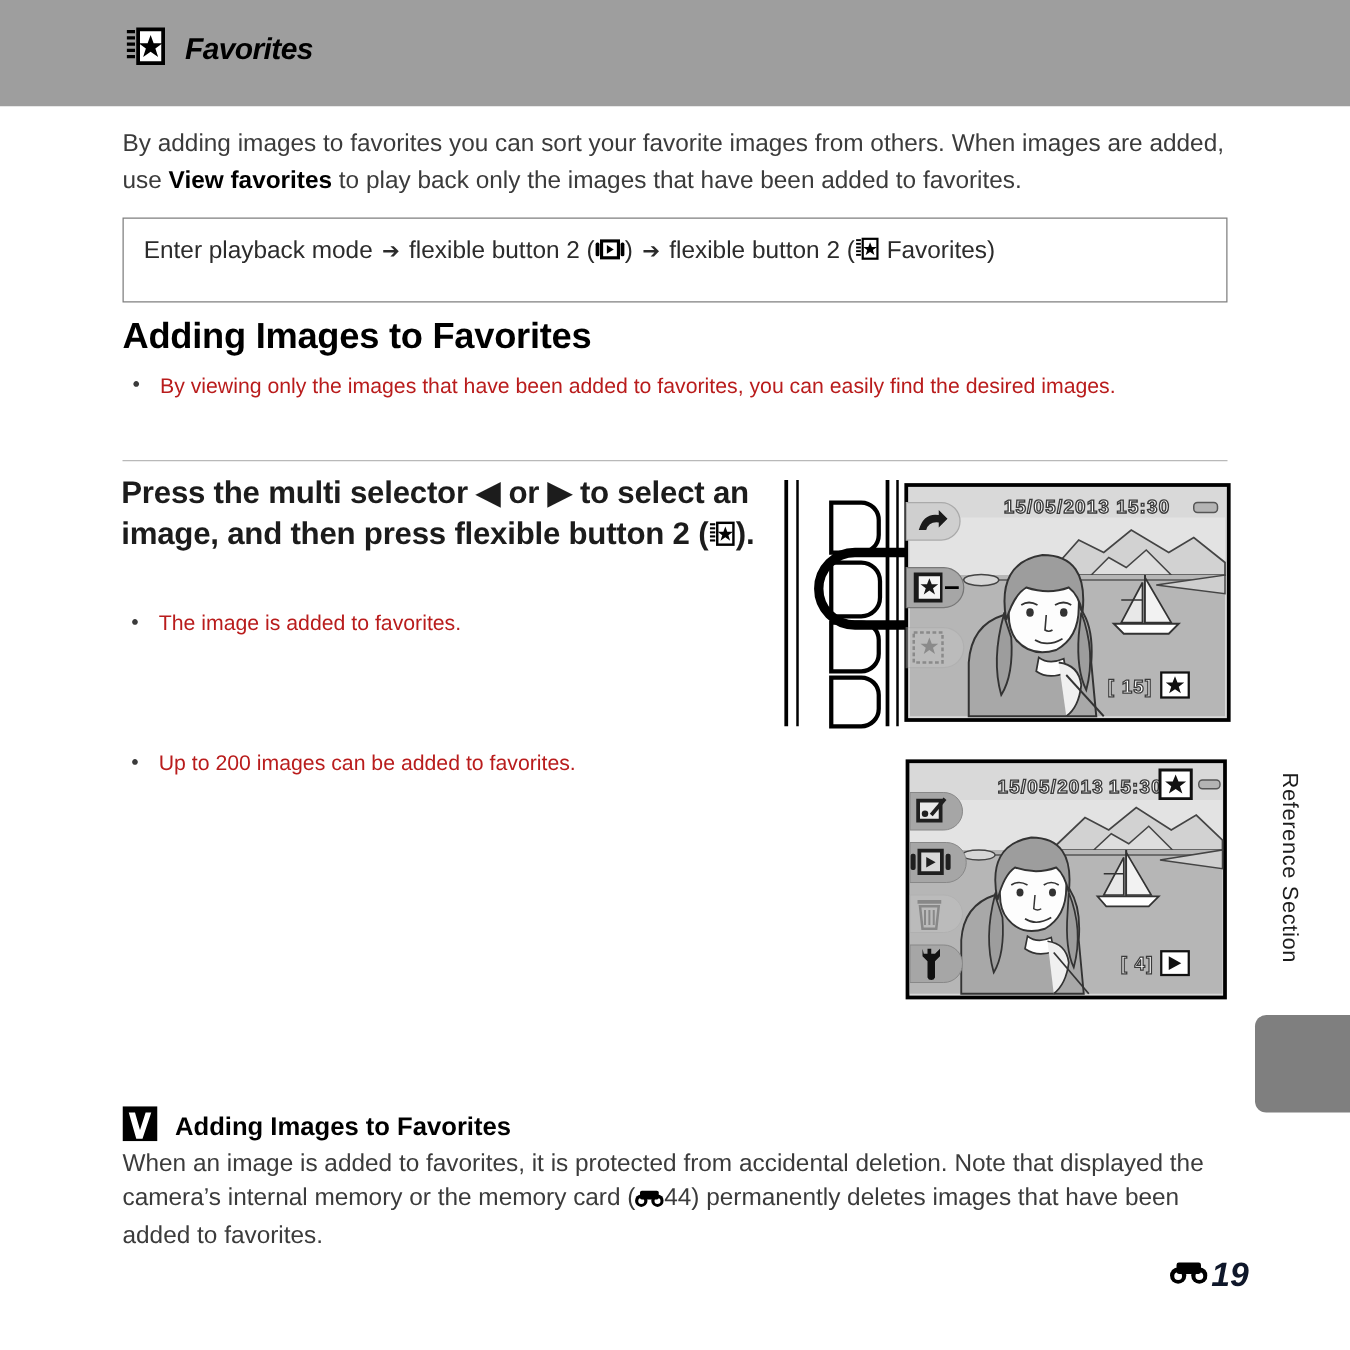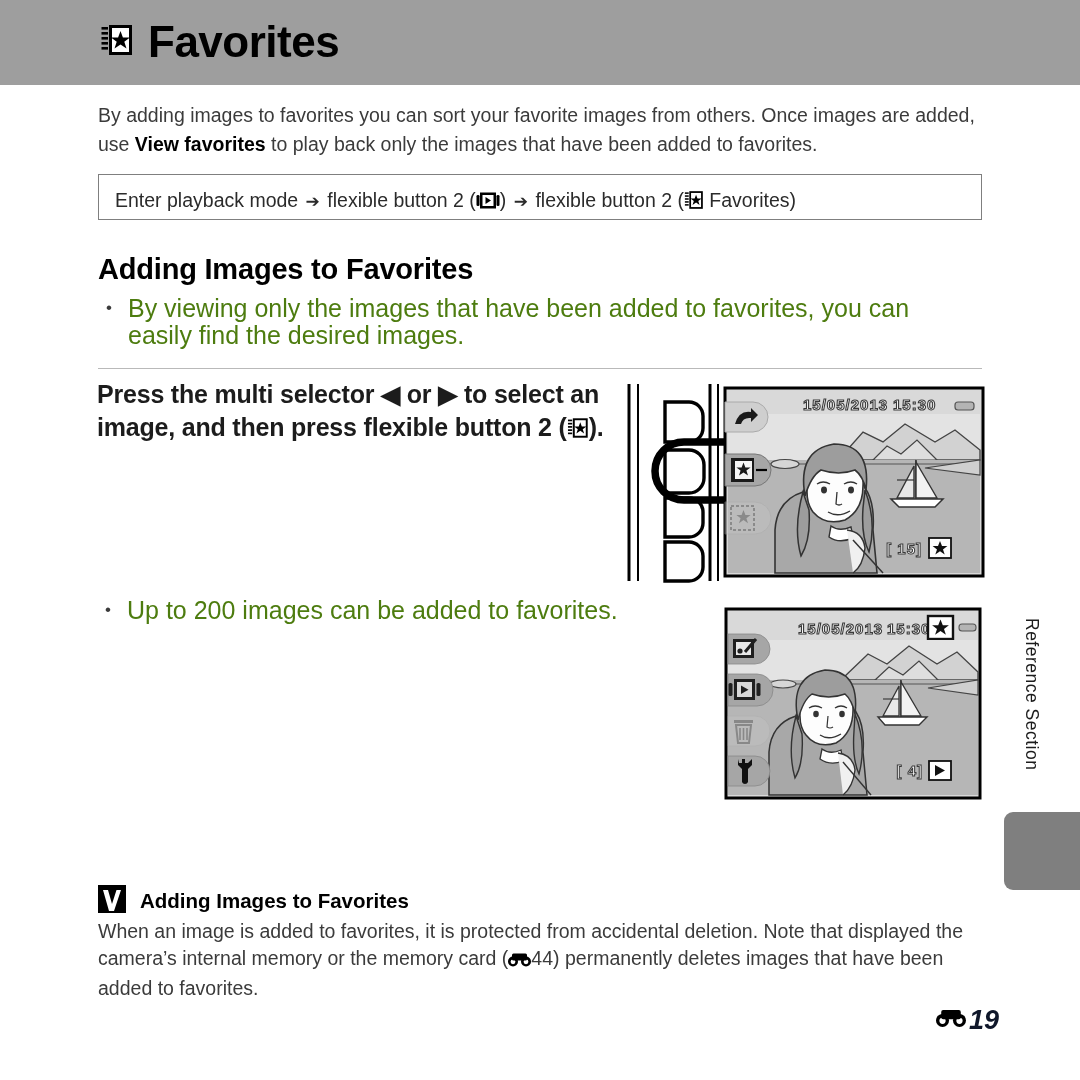--- a/index.html
+++ b/index.html
@@ -26,25 +26,26 @@
   }
   .header-inner {
     position: absolute;
     left: 100px;
     top: 20px;
     display: flex;
     align-items: center;
     gap: 14px;
   }
   .header-title {
-    font-size: 44px;
+    font-size: 24px;
     font-weight: bold;
     letter-spacing: -0.5px;
     color: #000;
     line-height: 1;
+    font-style: italic;
   }
 
   
   .fav-icon { display: inline-block; vertical-align: middle; }
 
   
   .content {
     position: absolute;
     left: 0; top: 85px;
     width: 1080px;
@@ -61,21 +62,21 @@
   .intro b { color: #000; font-weight: bold; margin-top: 28px; }
 
   
   .path-box {
     position: absolute;
     left: 98px;
     top: 89px;
     width: 884px;
     box-sizing: border-box;
     border: 1.5px solid #7f7f7f;
-    padding: 13px 16px 4px 16px;
+    padding: 13px 16px 26px 16px;
     font-size: 19.5px;
     line-height: 24px;
     color: #2b2b2b;
   }
   .arrow-glyph { font-size: 17px; padding: 0 2px; }
 
   
   .section-heading {
     position: absolute;
     left: 98px;
@@ -94,23 +95,23 @@
   }
 
   ul.bl {
     list-style: none;
     margin: 0;
     padding: 0;
   }
   ul.bl li {
     position: relative;
     padding-left: 30px;
-    font-size: 25px;
+    font-size: 17px;
     line-height: 27px;
-    color: #4d7c0f;
+    color: #b91c1c;
     margin-bottom: 1px;
   }
   ul.bl li:before {
     content: "\2022";
     position: absolute;
     left: 8px;
     top: -1px;
     font-size: 17px;
     color: #3b3b3b;
   }
@@ -249,21 +250,21 @@
         <polygon fill="#000" points="20.5,8 22.9,14.6 30,14.6 24.3,18.8 26.5,25.6 20.5,21.4 14.5,25.6 16.7,18.8 11,14.6 18.1,14.6"></polygon>
       </svg>
     </span>
     <span class="header-title">Favorites</span>
   </div>
 </div>
 
 <div class="content">
 
   <div class="intro">
-    <span>By adding images to favorites you can sort your favorite images from others. Once images are</span>
+    <span>By adding images to favorites you can sort your favorite images from others. When images are</span>
     <span>added, use </span><b>View favorites</b><span> to play back only the images that have been added to favorites.</span>
   </div>
 
   <div class="path-box">
     <span>Enter playback mode</span>
     <span class="arrow-glyph">➔</span>
     <span>flexible button 2 (</span><span class="inline-ico"><svg width="24" height="19" viewBox="0 0 24 19">
           <rect x="4" y="1.5" width="16" height="16" fill="#000"></rect>
           <rect x="6.5" y="4" width="11" height="11" fill="#fff"></rect>
           <polygon fill="#000" points="9.5,6 15,9.5 9.5,13"></polygon>
@@ -310,20 +311,21 @@
             <rect x="1.5" y="14" width="6.5" height="2.6"></rect>
             <rect x="1.5" y="19" width="6.5" height="2.6"></rect>
             <rect x="1.5" y="24" width="6.5" height="2.6"></rect>
           </g>
           <polygon fill="#000" points="20.5,8 22.9,14.6 30,14.6 24.3,18.8 26.5,25.6 20.5,21.4 14.5,25.6 16.7,18.8 11,14.6 18.1,14.6"></polygon>
         </svg></span><span>).</span>
   </div>
 
   <div class="step-bullets">
     <ul class="bl">
+      <li>The image is added to favorites.</li>
     </ul>
   </div>
 
   <div class="step-bullets2">
     <ul class="bl">
       <li>Up to 200 images can be added to favorites.</li>
     </ul>
   </div>
 
   <div class="figure-1">

